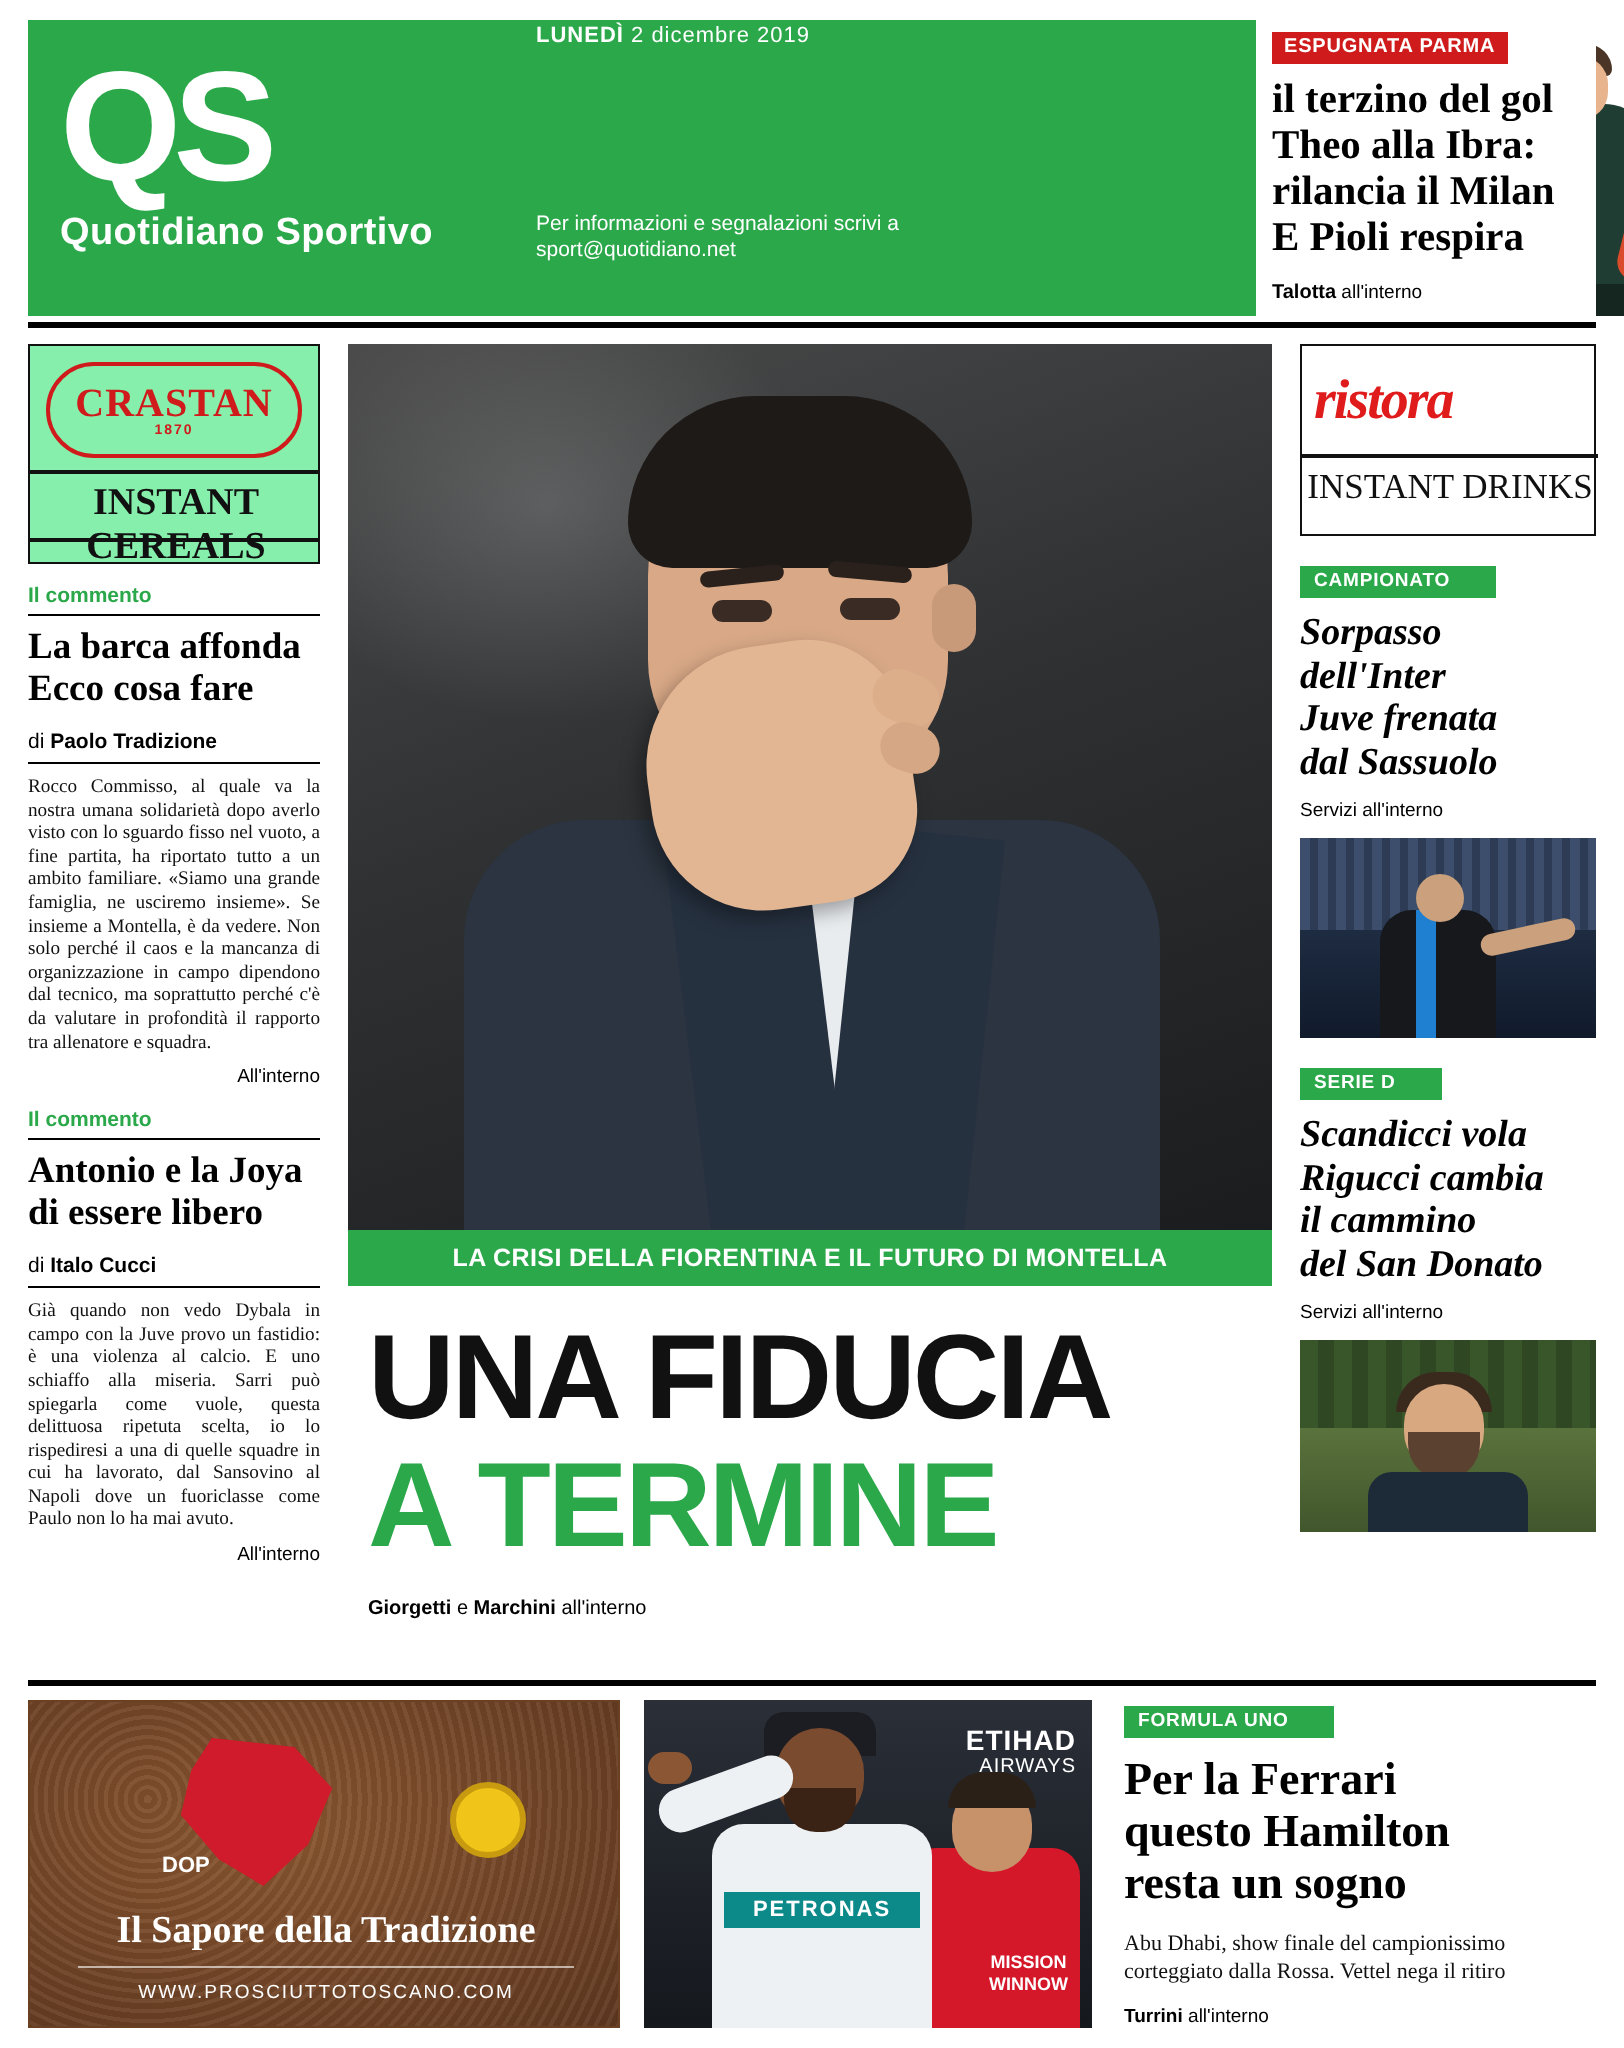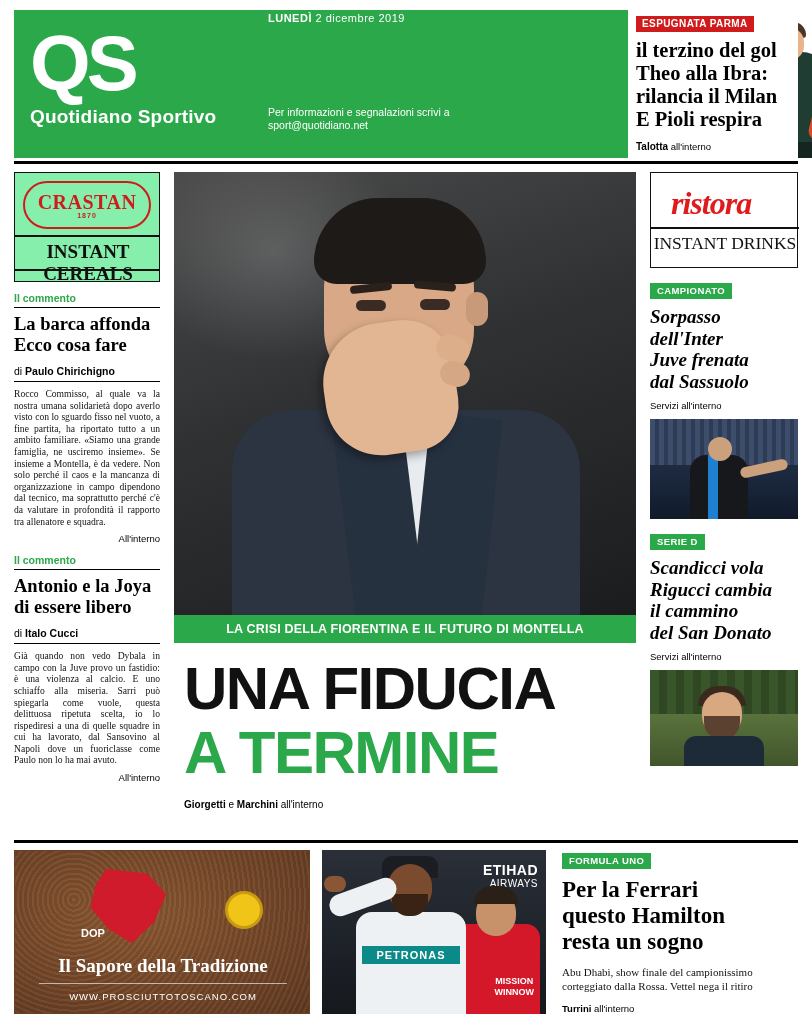--- a/index.html
+++ b/index.html
@@ -147,30 +147,30 @@
     padding-left: 10px;
   }
   .big-head .l1 { color:#111; display:block;}
   .big-head .l2 { color:#2ba84a; display:block; margin-top: 4px;}
   .center-by { font-size: 10px; margin-top: 16px; padding-left: 10px;}
 
   
   .col-right { position:absolute; left:636px; top:0; width:148px; height:660px; }
   .ad-ristora { width:148px; height:96px; border:1px solid #111; position:relative; background:#fff; }
   .ris-word {
-    position:absolute; left:20px; top:12px; font-family:"Liberation Serif",serif;
-    font-weight:bold; font-style:italic; font-size:32px; color:#e01b1b; letter-spacing:-1px;
+    position:absolute; left:6px; top:12px; font-family:"Liberation Serif",serif;
+    font-weight:bold; font-style:italic; font-size:28px; color:#e01b1b; letter-spacing:-1px;
   }
   .ris-bar { position:absolute; left:0; top:54px; width:148px; height:2px; background:#111;}
   .ris-ic { position:absolute; left:0; top:60px; width:148px; text-align:center;
     font-family:"Liberation Serif",serif; font-weight:normal; font-size:17.5px; color:#111;}
 
   .tag-green {
     display:inline-block; background:#2ba84a; color:#fff;
-    font-size: 9.5px; font-weight:bold; padding: 2px 7px 3px 7px; letter-spacing:.4px;
+    font-size: 9.5px; font-weight:bold; padding: 2px 23px 3px 7px; letter-spacing:.4px;
   }
   .r-head {
     font-family:"Liberation Serif",serif; font-weight:bold;
     font-size: 19px; line-height: 21.5px; color:#000; margin-top: 7px; font-style: italic;
   }
   .servizi { font-size: 9.5px; margin-top: 8px; }
 
   .photo-inter {
     width:148px; height:100px; margin-top:8px; position:relative; overflow:hidden;
     background: linear-gradient(180deg,#2a3b55 0%, #101a2b 100%);
@@ -311,21 +311,21 @@
       </div>
 
       <div>
         <div class="kicker">Il commento</div>
         <div class="hr-thin"></div>
         <div class="lead-title">
           <div>La barca affonda</div>
           <div>Ecco cosa fare</div>
         </div>
         <div class="author">
-          <span>di </span><b>Paulo Chirichigno</b>
+          <span>di </span><b>Paolo Tradizione</b>
         </div>
         <div class="hr-thin-b"></div>
         <div class="bodytext">Rocco Commisso, al quale va la nostra umana solidarietà dopo averlo visto con lo sguardo fisso nel vuoto, a fine partita, ha riportato tutto a un ambito familiare. «Siamo una grande famiglia, ne usciremo insieme». Se insieme a Montella, è da vedere. Non solo perché il caos e la mancanza di organizzazione in campo dipendono dal tecnico, ma soprattutto perché c'è da valutare in profondità il rapporto tra allenatore e squadra.</div>
         <div class="allinterno">All'interno</div>
       </div>
 
       <div>
         <div class="kicker">Il commento</div>
         <div class="hr-thin"></div>
         <div class="lead-title">

